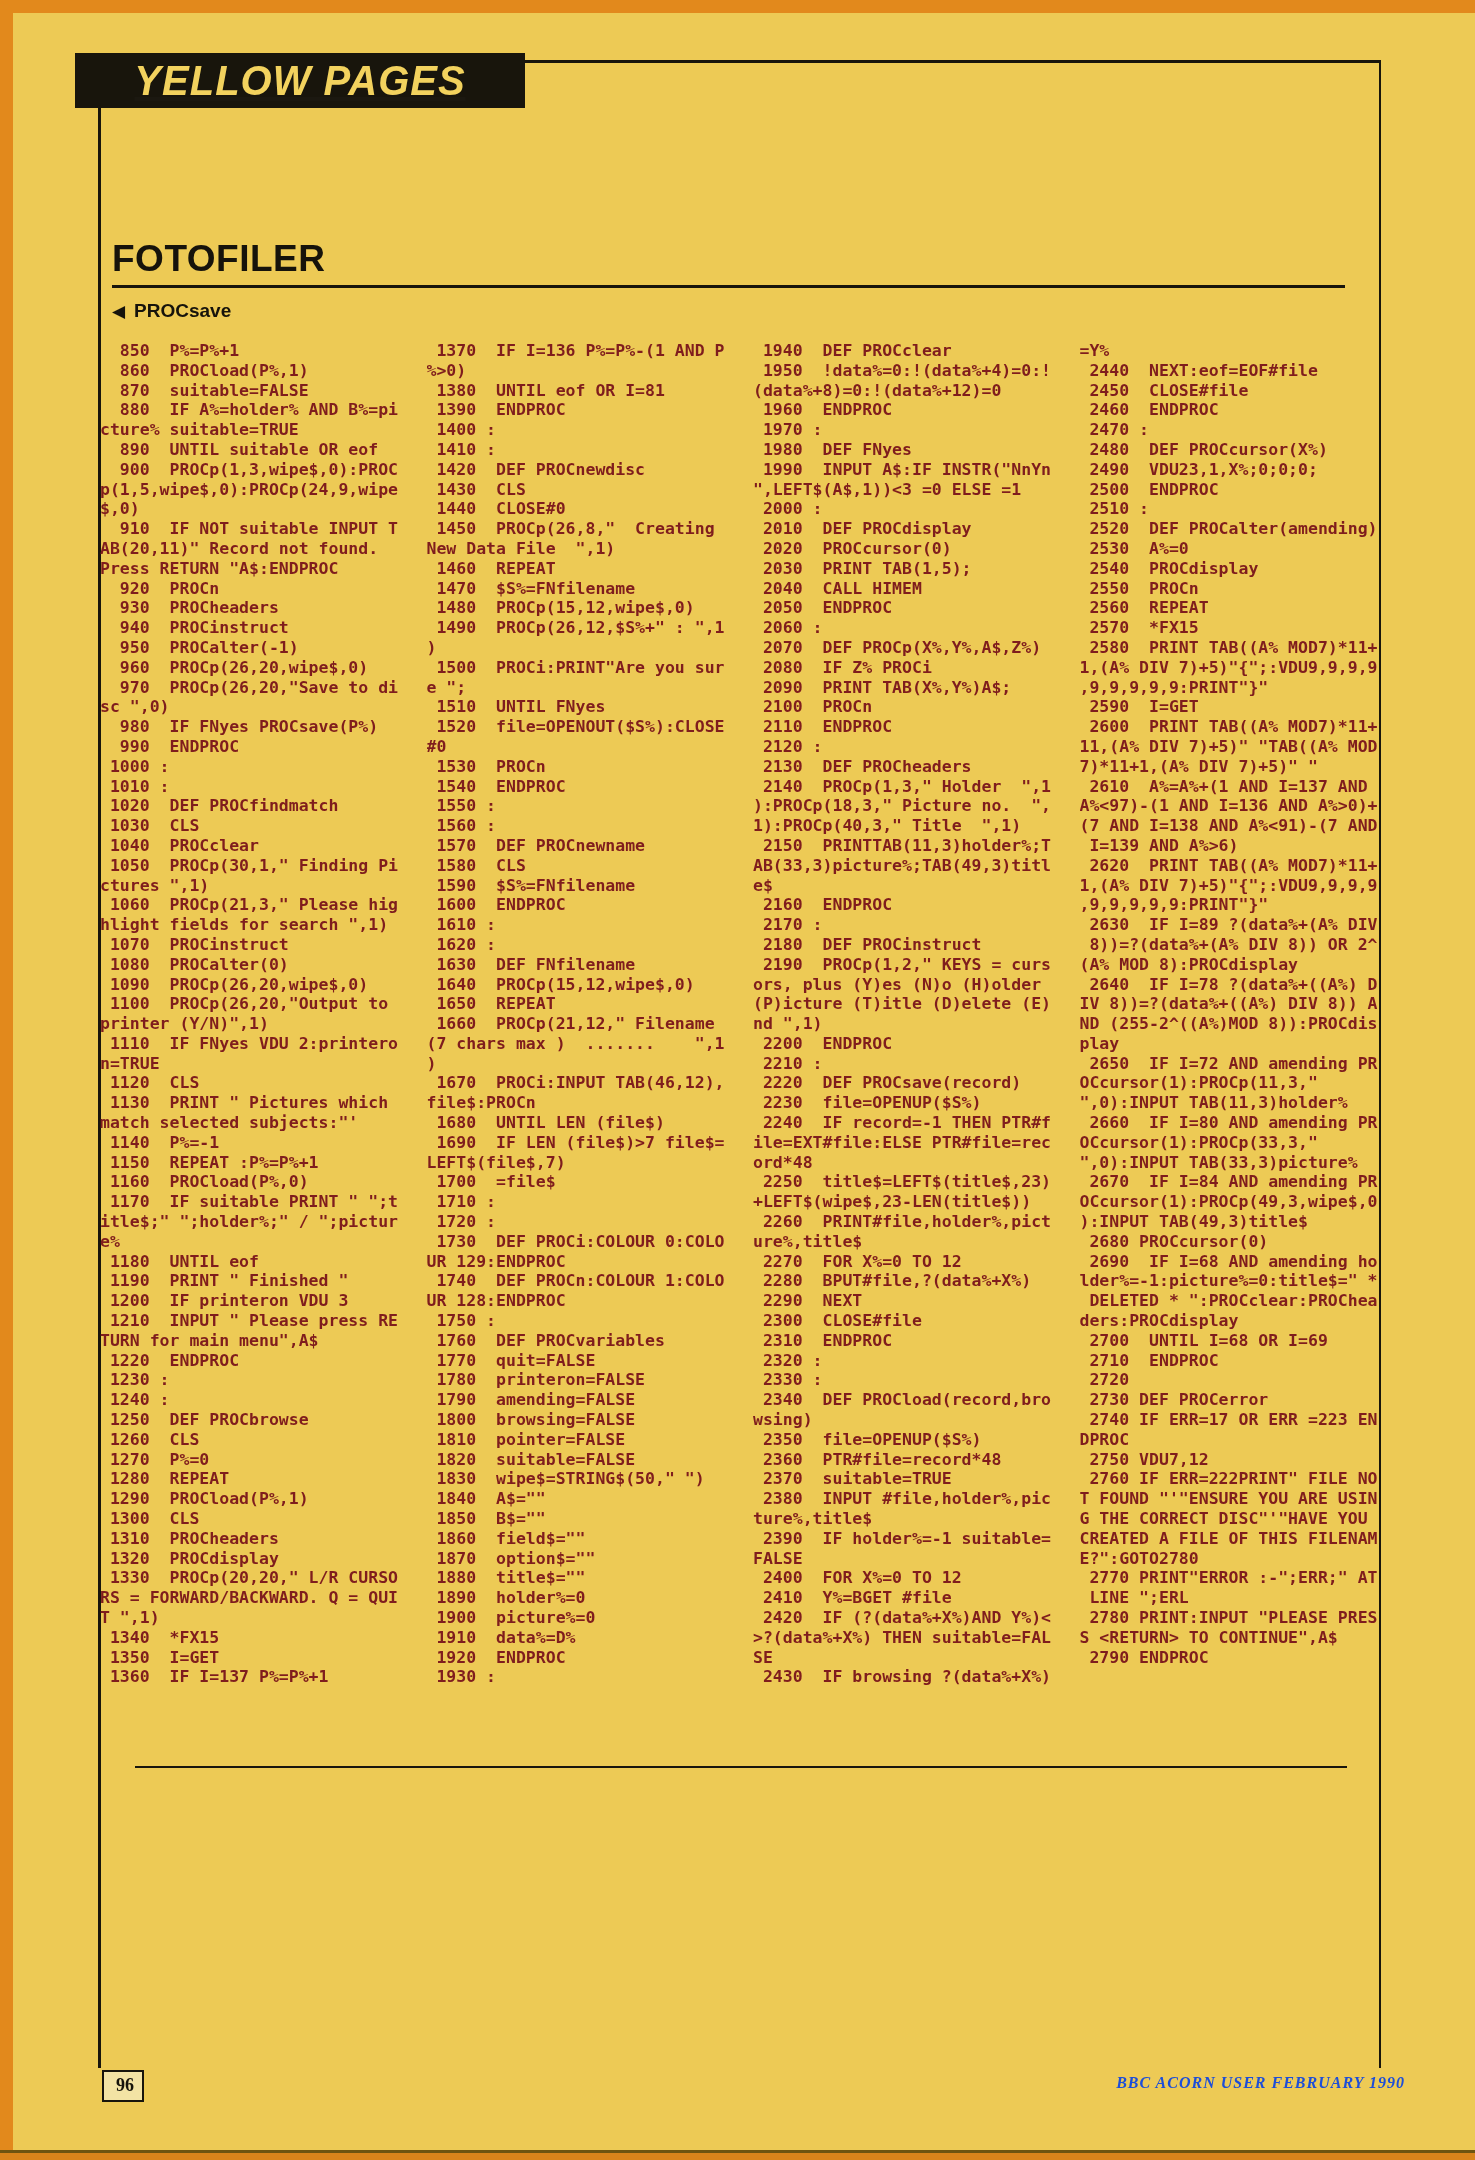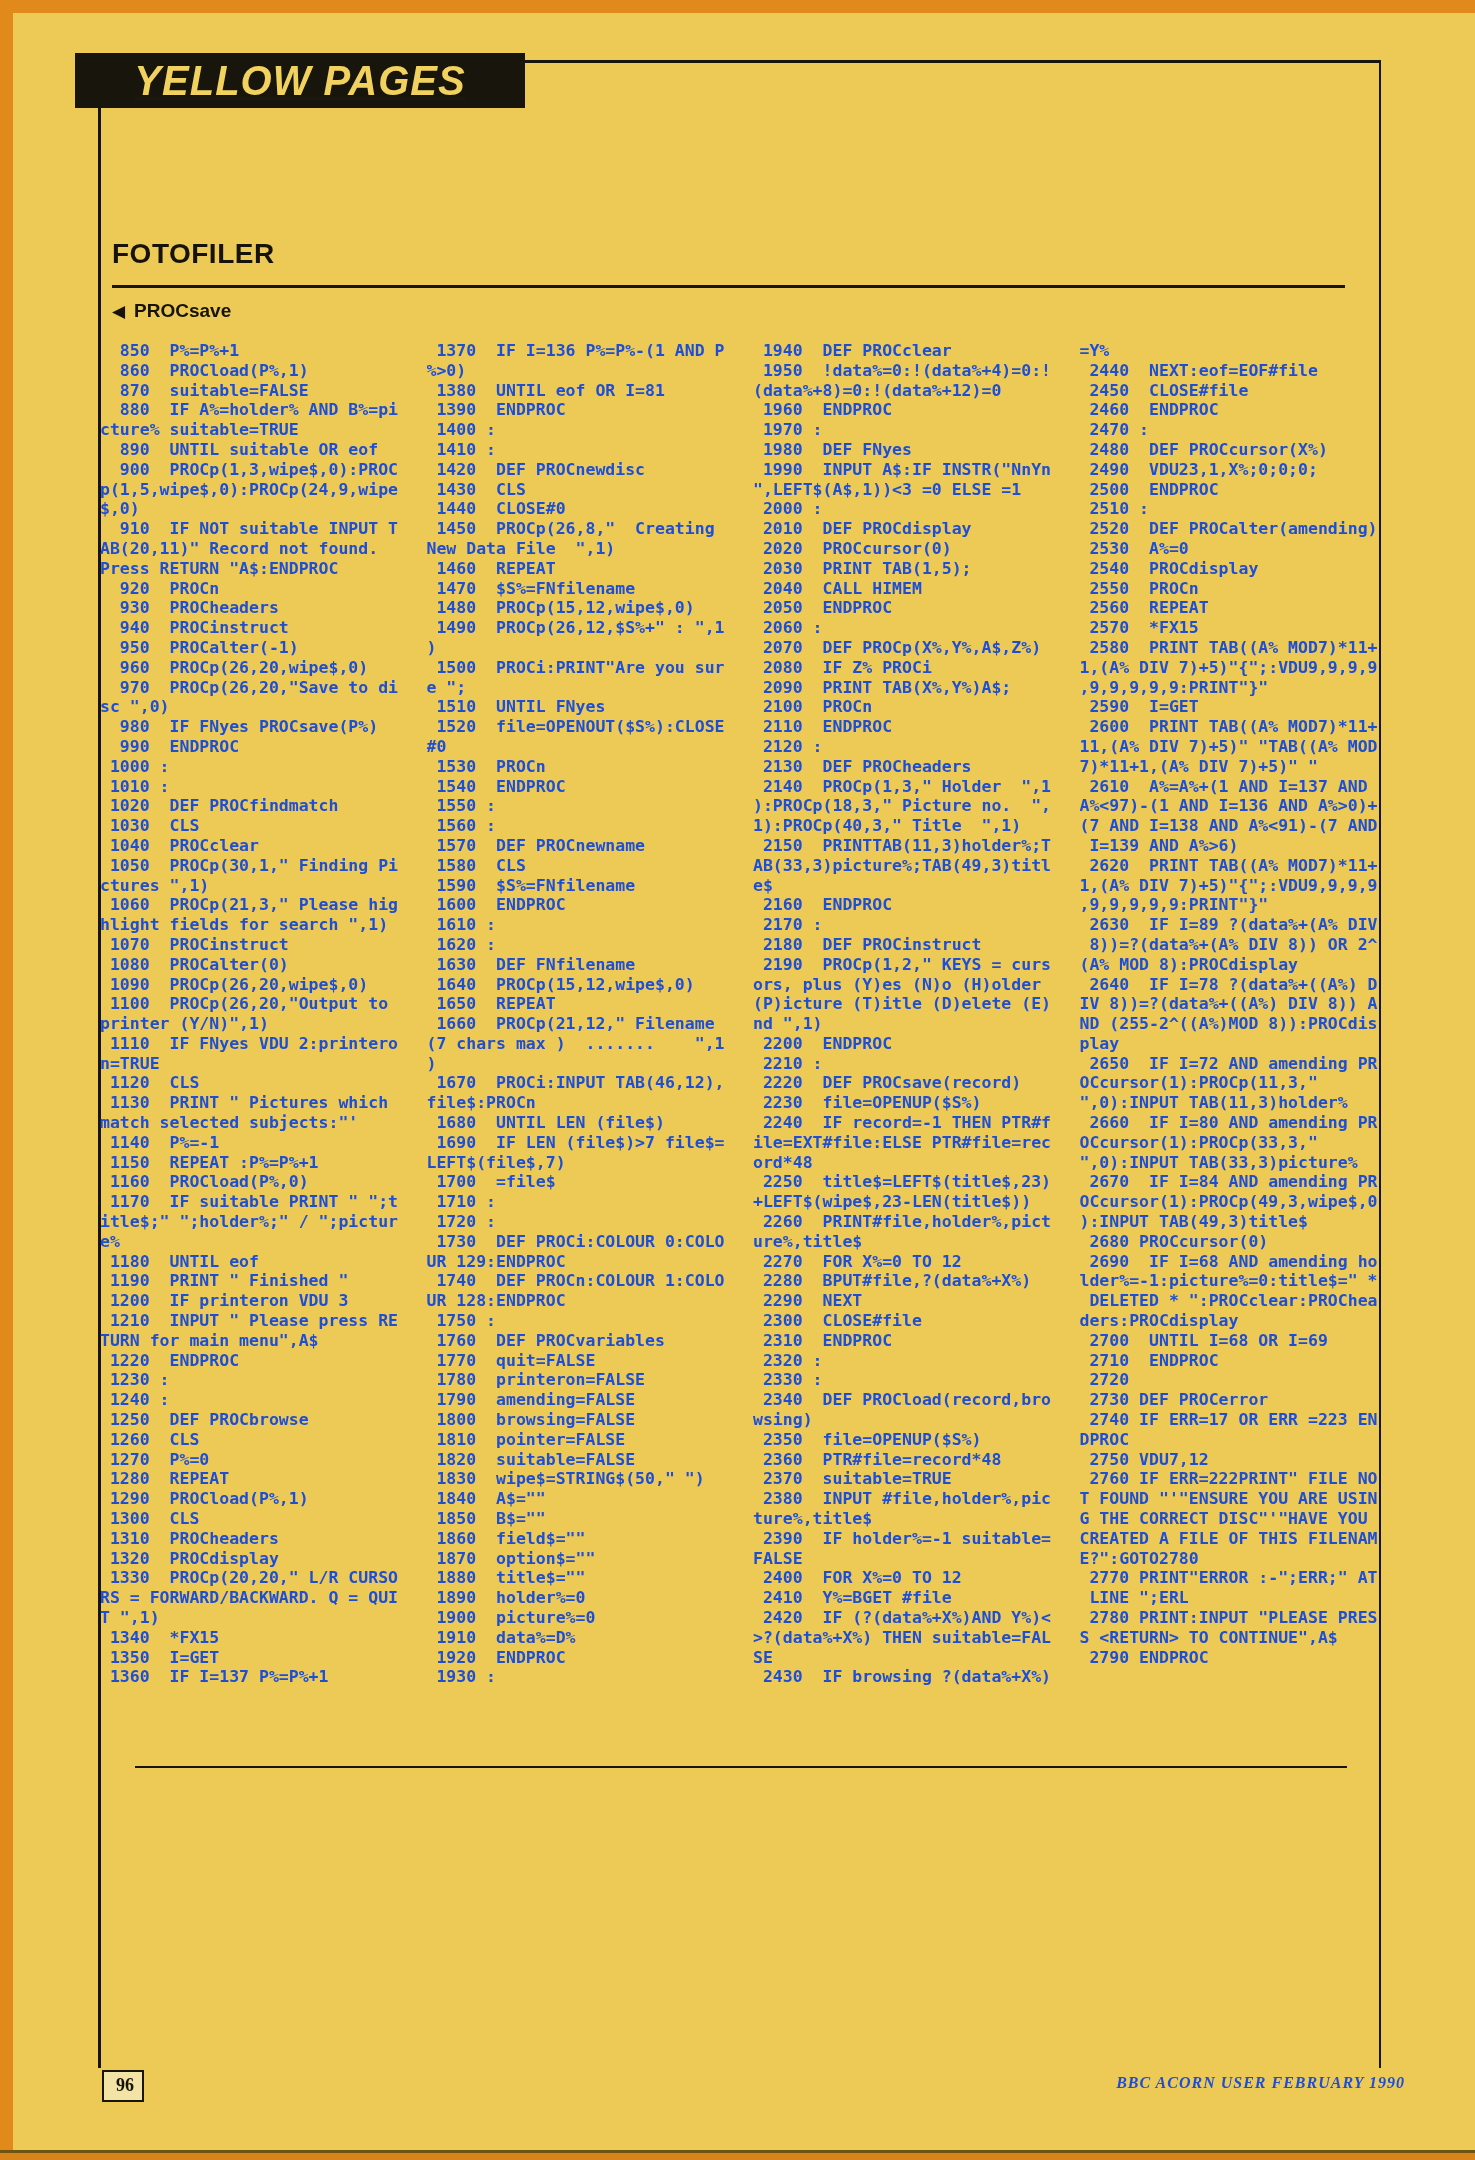--- a/index.html
+++ b/index.html
@@ -26,40 +26,40 @@
     font-weight:bold;font-style:italic;
     font-size:40px;letter-spacing:1px;color:#f2d25e;
     transform:scaleY(1.05);white-space:nowrap;
   }
   .rule-top{position:absolute;left:98px;top:60px;width:1283px;height:3px;background:#18150c;z-index:1;}
   .rule-left{position:absolute;left:98px;top:60px;width:3px;height:2008px;background:#18150c;}
   .rule-right{position:absolute;left:1379px;top:60px;width:2px;height:2008px;background:#18150c;}
 
   .section-title{
     position:absolute;left:112px;top:238px;
-    font-size:28px;font-weight:bold;letter-spacing:0.5px;color:#16130b;
+    font-size:37px;font-weight:bold;letter-spacing:0.5px;color:#16130b;
   }
   .rule-title{position:absolute;left:112px;top:285px;width:1233px;height:3px;background:#18150c;}
   .continued{
     position:absolute;left:112px;top:300px;display:flex;align-items:center;gap:9px;
   }
   .continued .tri{font-size:17px;line-height:1;color:#16130b;}
   .continued .lbl{font-size:19px;font-weight:bold;color:#16130b;}
 
   .code-grid{
     position:absolute;left:100px;top:341px;width:1294px;
     display:grid;grid-template-columns:repeat(4,1fr);column-gap:12px;
   }
   .code-grid pre{
     margin:0;
     font-family:"DejaVu Sans Mono", monospace;
     font-weight:bold;
     font-size:16.5px;
     line-height:19.8px;
-    color:#1d4ed8;
+    color:#7f1d1d;
     white-space:pre;
     overflow:hidden;
   }
   .rule-mid{position:absolute;left:135px;top:1766px;width:1212px;height:2px;background:#18150c;}
 
   .page-number{
     position:absolute;left:102px;top:2070px;
     border:2px solid #18150c;background:#f3e3a4;
     padding:3px 8px 4px 12px;
     font-family:"Liberation Serif", serif;

